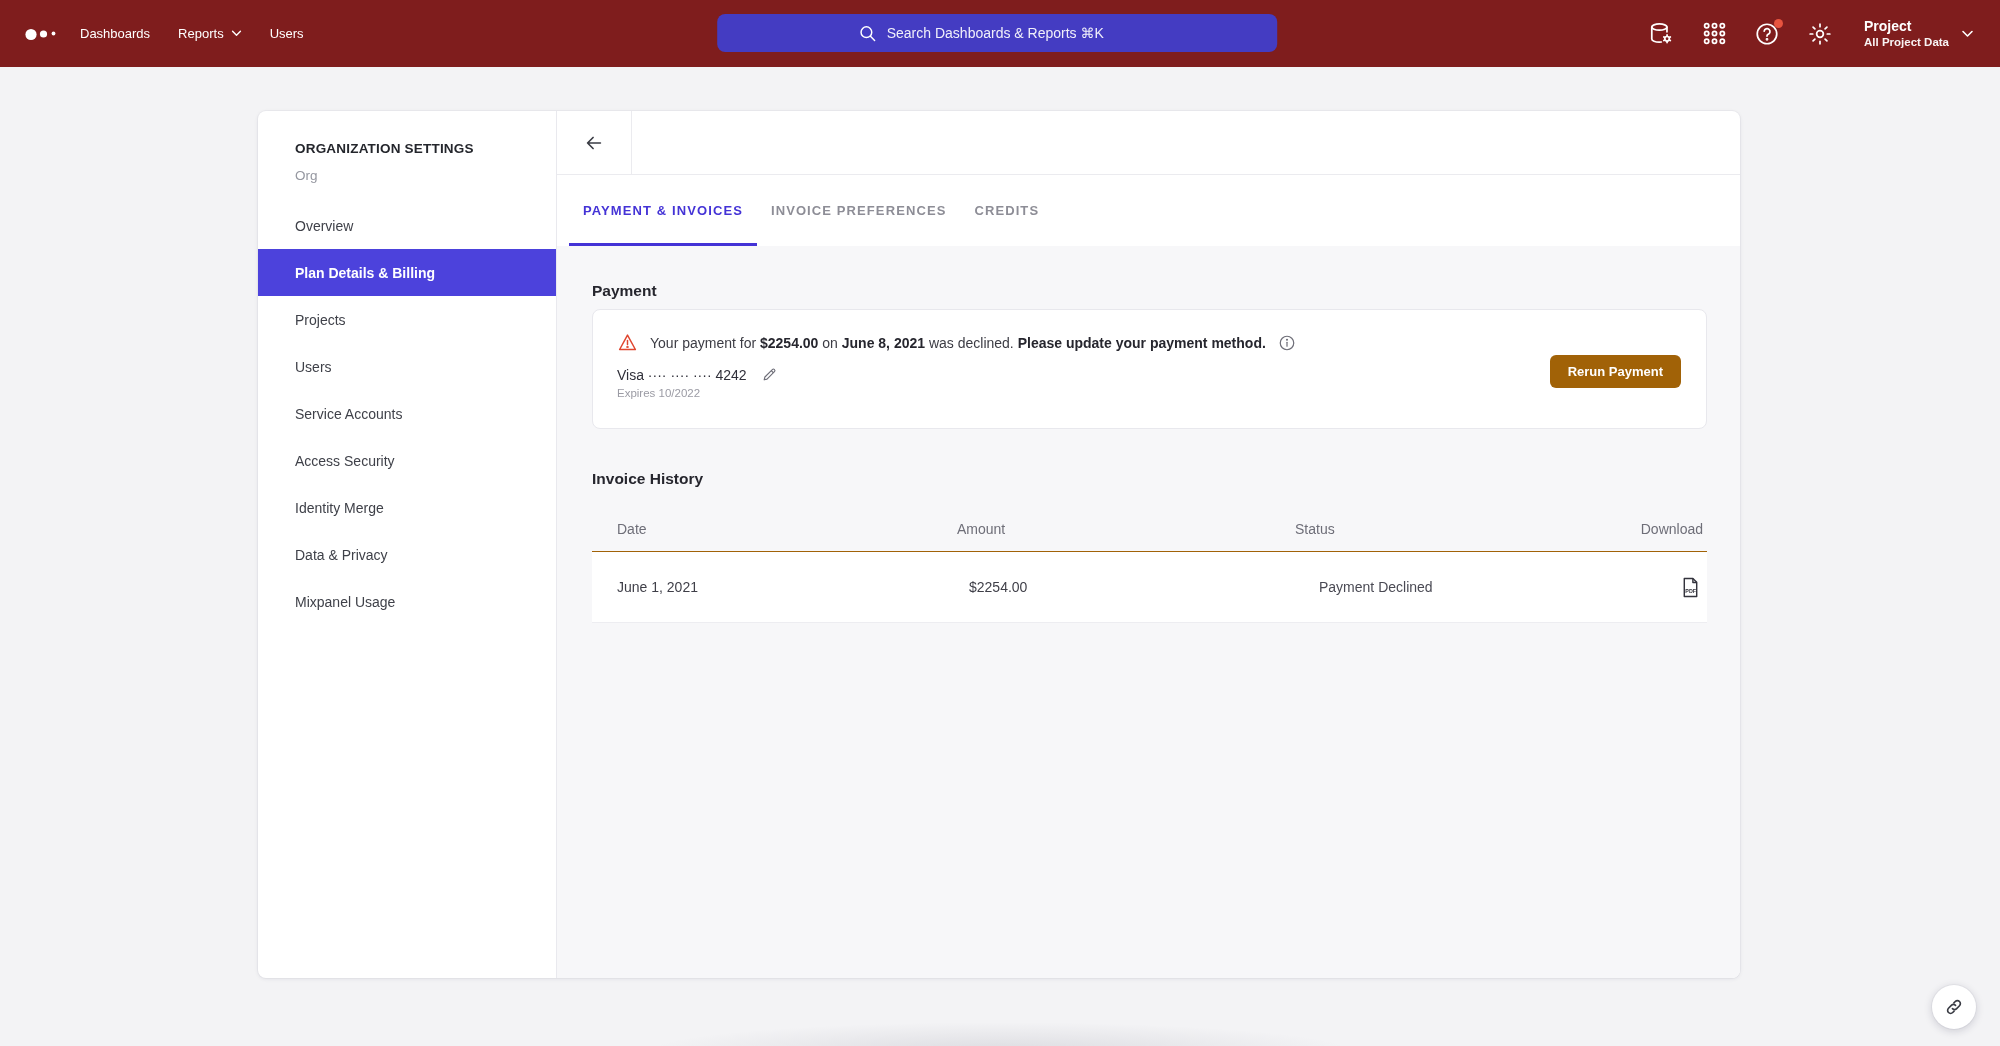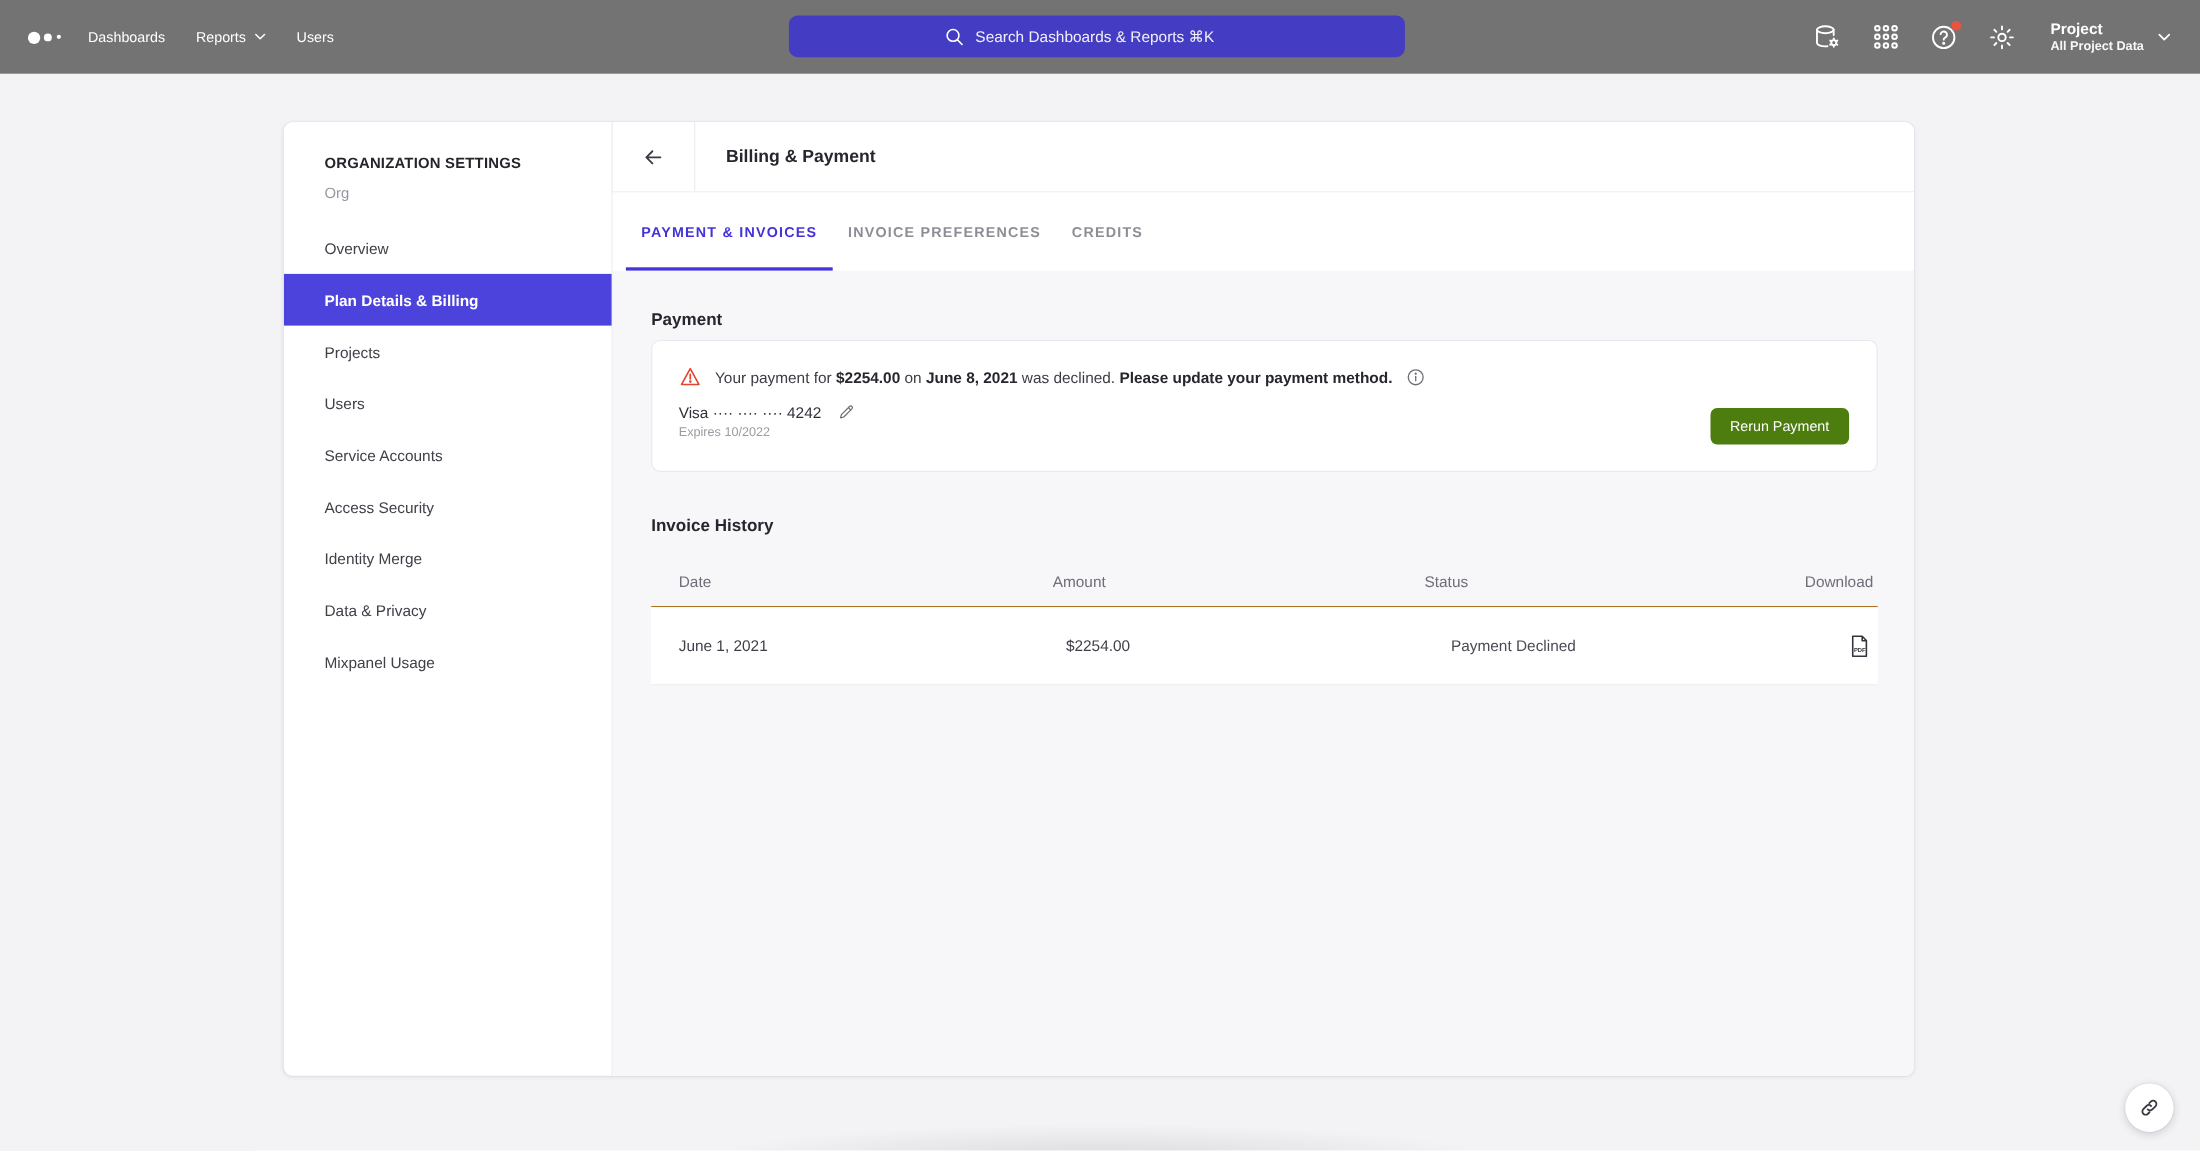--- a/index.html
+++ b/index.html
@@ -8,21 +8,21 @@
     font-family: "Liberation Sans", sans-serif;
     background: #f3f3f5;
     position: relative;
     overflow: hidden;
     color: #3c3c44;
   }
 
   
   .topnav {
     height: 67px;
-    background: #737373;
+    background: #7f1d1d;
     display: flex;
     align-items: center;
     padding: 0 26px 0 22px;
     position: relative;
   }
   .logo { display: flex; align-items: center; margin-right: 16px; }
   .nav-links { display: flex; align-items: center; gap: 28px; }
   .nav-link {
     color: #ffffff; font-size: 13px; cursor: pointer;
     display: flex; align-items: center; gap: 7px; white-space: nowrap;
@@ -96,23 +96,23 @@
   .alert-card {
     margin-top: 7px; background: #fff; border: 1px solid #e8e8ed;
     border-radius: 8px; height: 120px; position: relative;
     padding: 22px 24px 0 24px;
   }
   .alert-line1 { display: flex; align-items: center; gap: 12px; font-size: 14px; color: #3c3c44; }
   .alert-line1 b { color: #26262e; }
   .card-line { display: flex; align-items: center; gap: 14px; margin-top: 13px; font-size: 14px; color: #30303a; }
   .expires-line { margin-top: 4px; font-size: 11.5px; color: #9b9ba4; }
   .rerun-btn {
-    position: absolute; top: 61px; right: 25px;
+    position: absolute; top: 45px; right: 25px;
     height: 33px; padding: 0 18px; border: none; border-radius: 6px;
-    background: #4d7c0f; color: #fff; font-size: 13px; font-weight: normal;
+    background: #a16207; color: #fff; font-size: 13px; font-weight: bold;
     font-family: "Liberation Sans", sans-serif; cursor: pointer;
   }
   .icon-btn { cursor: pointer; display: inline-flex; align-items: center; }
 
   
   .invoice-title { margin-top: 39px; }
   .invoice-table { margin-top: 16px; }
   .t-row {
     display: grid;
     grid-template-columns: 340px 338px 318px 90px;
@@ -251,21 +251,20 @@
   <section class="main">
 
     <div class="main-header">
       <div class="back-col">
         <span>
           <svg width="22" height="22" viewBox="0 0 24 24" fill="none" stroke="#3a3c44" stroke-width="1.8" stroke-linecap="round" stroke-linejoin="round">
             <path d="M19 12H5M11 6l-6 6 6 6"></path>
           </svg>
         </span>
       </div>
-      <h1 class="page-title">Billing &amp; Payment</h1>
     </div>
 
     <div class="tabs-row">
       <div class="tab active">PAYMENT &amp; INVOICES</div>
       <div class="tab">INVOICE PREFERENCES</div>
       <div class="tab">CREDITS</div>
     </div>
 
     <div class="content">
 

